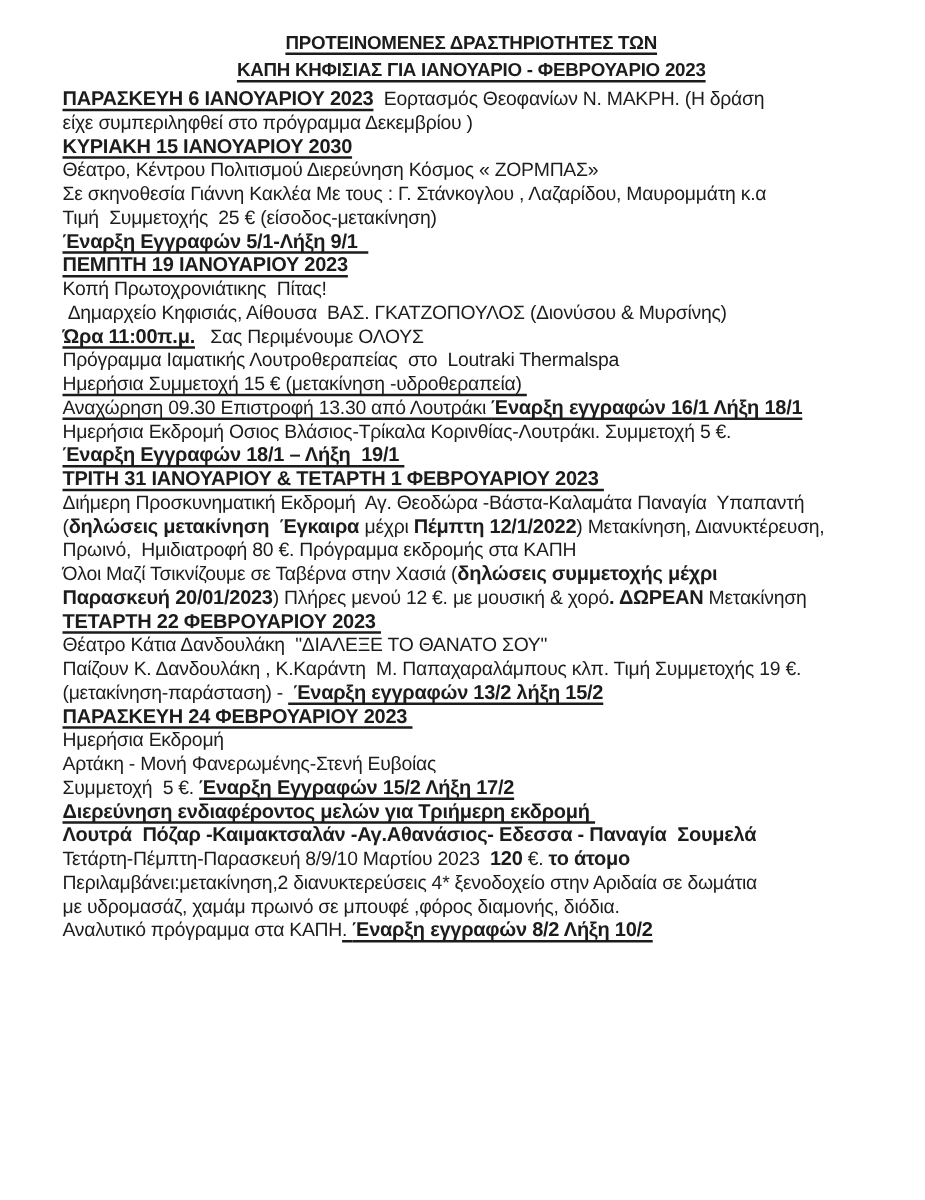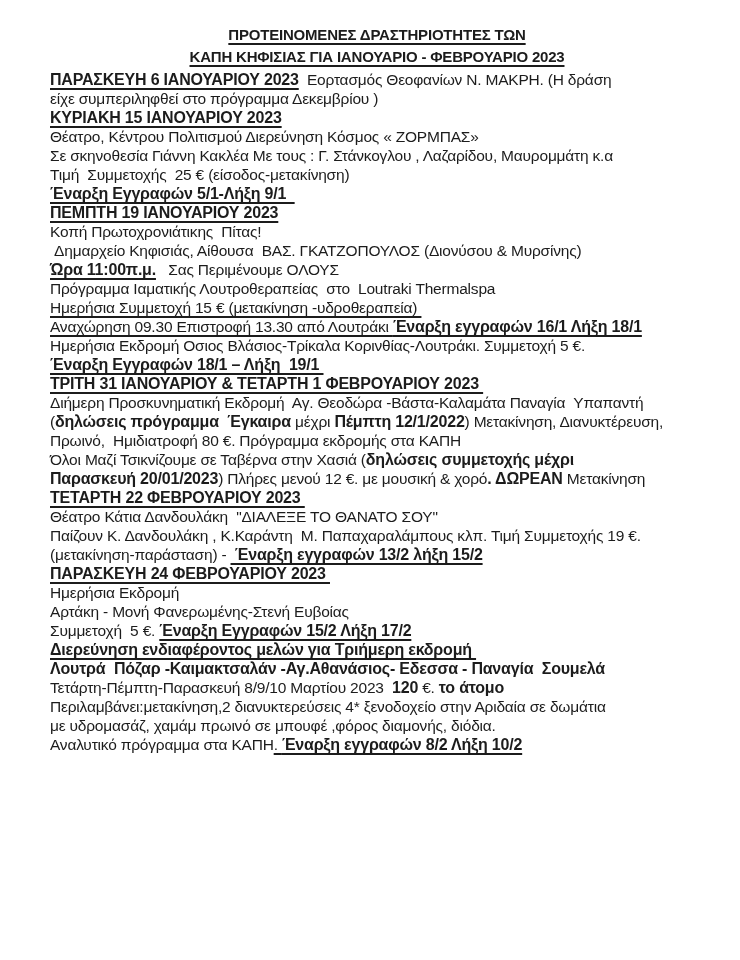--- a/index.html
+++ b/index.html
@@ -65,21 +65,21 @@
   <div class="doc-title">
       <div class="title-line">ΠΡΟΤΕΙΝΟΜΕΝΕΣ ΔΡΑΣΤΗΡΙΟΤΗΤΕΣ ΤΩΝ</div>
       <div class="title-line">ΚΑΠΗ ΚΗΦΙΣΙΑΣ ΓΙΑ ΙΑΝΟΥΑΡΙΟ - ΦΕΒΡΟΥΑΡΙΟ 2023</div>
     </div>
   <div>
       <div class="section">
         <div class="line"><span class="seg b u">ΠΑΡΑΣΚΕΥΗ 6 ΙΑΝΟΥΑΡΙΟΥ 2023</span><span class="seg">  Εορτασμός Θεοφανίων Ν. ΜΑΚΡΗ. (Η δράση</span></div>
         <div class="line"><span class="seg">είχε συμπεριληφθεί στο πρόγραμμα Δεκεμβρίου )</span></div>
       </div>
       <div class="section">
-        <div class="line"><span class="seg b u">ΚΥΡΙΑΚΗ 15 ΙΑΝΟΥΑΡΙΟΥ 2023</span></div>
+        <div class="line"><span class="seg b u">ΚΥΡΙΑΚΗ 15 ΙΑΝΟΥΑΡΙΟΥ 2030</span></div>
         <div class="line"><span class="seg">Θέατρο, Κέντρου Πολιτισμού Διερεύνηση Κόσμος « ΖΟΡΜΠΑΣ»</span></div>
         <div class="line"><span class="seg">Σε σκηνοθεσία Γιάννη Κακλέα Με τους : Γ. Στάνκογλου , Λαζαρίδου, Μαυρομμάτη κ.α</span></div>
         <div class="line"><span class="seg">Τιμή  Συμμετοχής  25 € (είσοδος-μετακίνηση)</span></div>
         <div class="line"><span class="seg b u">Έναρξη Εγγραφών 5/1-Λήξη 9/1  </span></div>
       </div>
       <div class="section">
         <div class="line"><span class="seg b u">ΠΕΜΠΤΗ 19 ΙΑΝΟΥΑΡΙΟΥ 2023</span></div>
         <div class="line"><span class="seg">Κοπή Πρωτοχρονιάτικης  Πίτας!</span></div>
         <div class="line"><span class="seg"> Δημαρχείο Κηφισιάς, Αίθουσα  ΒΑΣ. ΓΚΑΤΖΟΠΟΥΛΟΣ (Διονύσου &amp; Μυρσίνης)</span></div>
         <div class="line"><span class="seg b u">Ώρα 11:00π.μ.</span><span class="seg">   Σας Περιμένουμε ΟΛΟΥΣ</span></div>
@@ -89,21 +89,21 @@
         <div class="line"><span class="seg u">Ημερήσια Συμμετοχή 15 € (μετακίνηση -υδροθεραπεία) </span></div>
         <div class="line"><span class="seg u">Αναχώρηση 09.30 Επιστροφή 13.30 από Λουτράκι </span><span class="seg b u">Έναρξη εγγραφών 16/1 Λήξη 18/1</span></div>
       </div>
       <div class="section">
         <div class="line"><span class="seg">Ημερήσια Εκδρομή Οσιος Βλάσιος-Τρίκαλα Κορινθίας-Λουτράκι. Συμμετοχή 5 €.</span></div>
         <div class="line"><span class="seg b u">Έναρξη Εγγραφών 18/1 – Λήξη  19/1 </span></div>
       </div>
       <div class="section">
         <div class="line"><span class="seg b u">ΤΡΙΤΗ 31 ΙΑΝΟΥΑΡΙΟΥ &amp; ΤΕΤΑΡΤΗ 1 ΦΕΒΡΟΥΑΡΙΟΥ 2023 </span></div>
         <div class="line"><span class="seg">Διήμερη Προσκυνηματική Εκδρομή  Αγ. Θεοδώρα -Βάστα-Καλαμάτα Παναγία  Υπαπαντή</span></div>
-        <div class="line"><span class="seg">(</span><span class="seg b">δηλώσεις πρόγραμμα  Έγκαιρα </span><span class="seg">μέχρι </span><span class="seg b">Πέμπτη 12/1/2022</span><span class="seg">) Μετακίνηση, Διανυκτέρευση,</span></div>
+        <div class="line"><span class="seg">(</span><span class="seg b">δηλώσεις μετακίνηση  Έγκαιρα </span><span class="seg">μέχρι </span><span class="seg b">Πέμπτη 12/1/2022</span><span class="seg">) Μετακίνηση, Διανυκτέρευση,</span></div>
         <div class="line"><span class="seg">Πρωινό,  Ημιδιατροφή 80 €. Πρόγραμμα εκδρομής στα ΚΑΠΗ</span></div>
       </div>
       <div class="section">
         <div class="line"><span class="seg">Όλοι Μαζί Τσικνίζουμε σε Ταβέρνα στην Χασιά (</span><span class="seg b">δηλώσεις συμμετοχής μέχρι</span></div>
         <div class="line"><span class="seg b">Παρασκευή 20/01/2023</span><span class="seg">) Πλήρες μενού 12 €. με μουσική &amp; χορό</span><span class="seg b">. ΔΩΡΕΑΝ</span><span class="seg"> Μετακίνηση</span></div>
       </div>
       <div class="section">
         <div class="line"><span class="seg b u">ΤΕΤΑΡΤΗ 22 ΦΕΒΡΟΥΑΡΙΟΥ 2023 </span></div>
         <div class="line"><span class="seg">Θέατρο Κάτια Δανδουλάκη  "ΔΙΑΛΕΞΕ ΤΟ ΘΑΝΑΤΟ ΣΟΥ"</span></div>
         <div class="line"><span class="seg">Παίζουν Κ. Δανδουλάκη , Κ.Καράντη  Μ. Παπαχαραλάμπους κλπ. Τιμή Συμμετοχής 19 €.</span></div>

